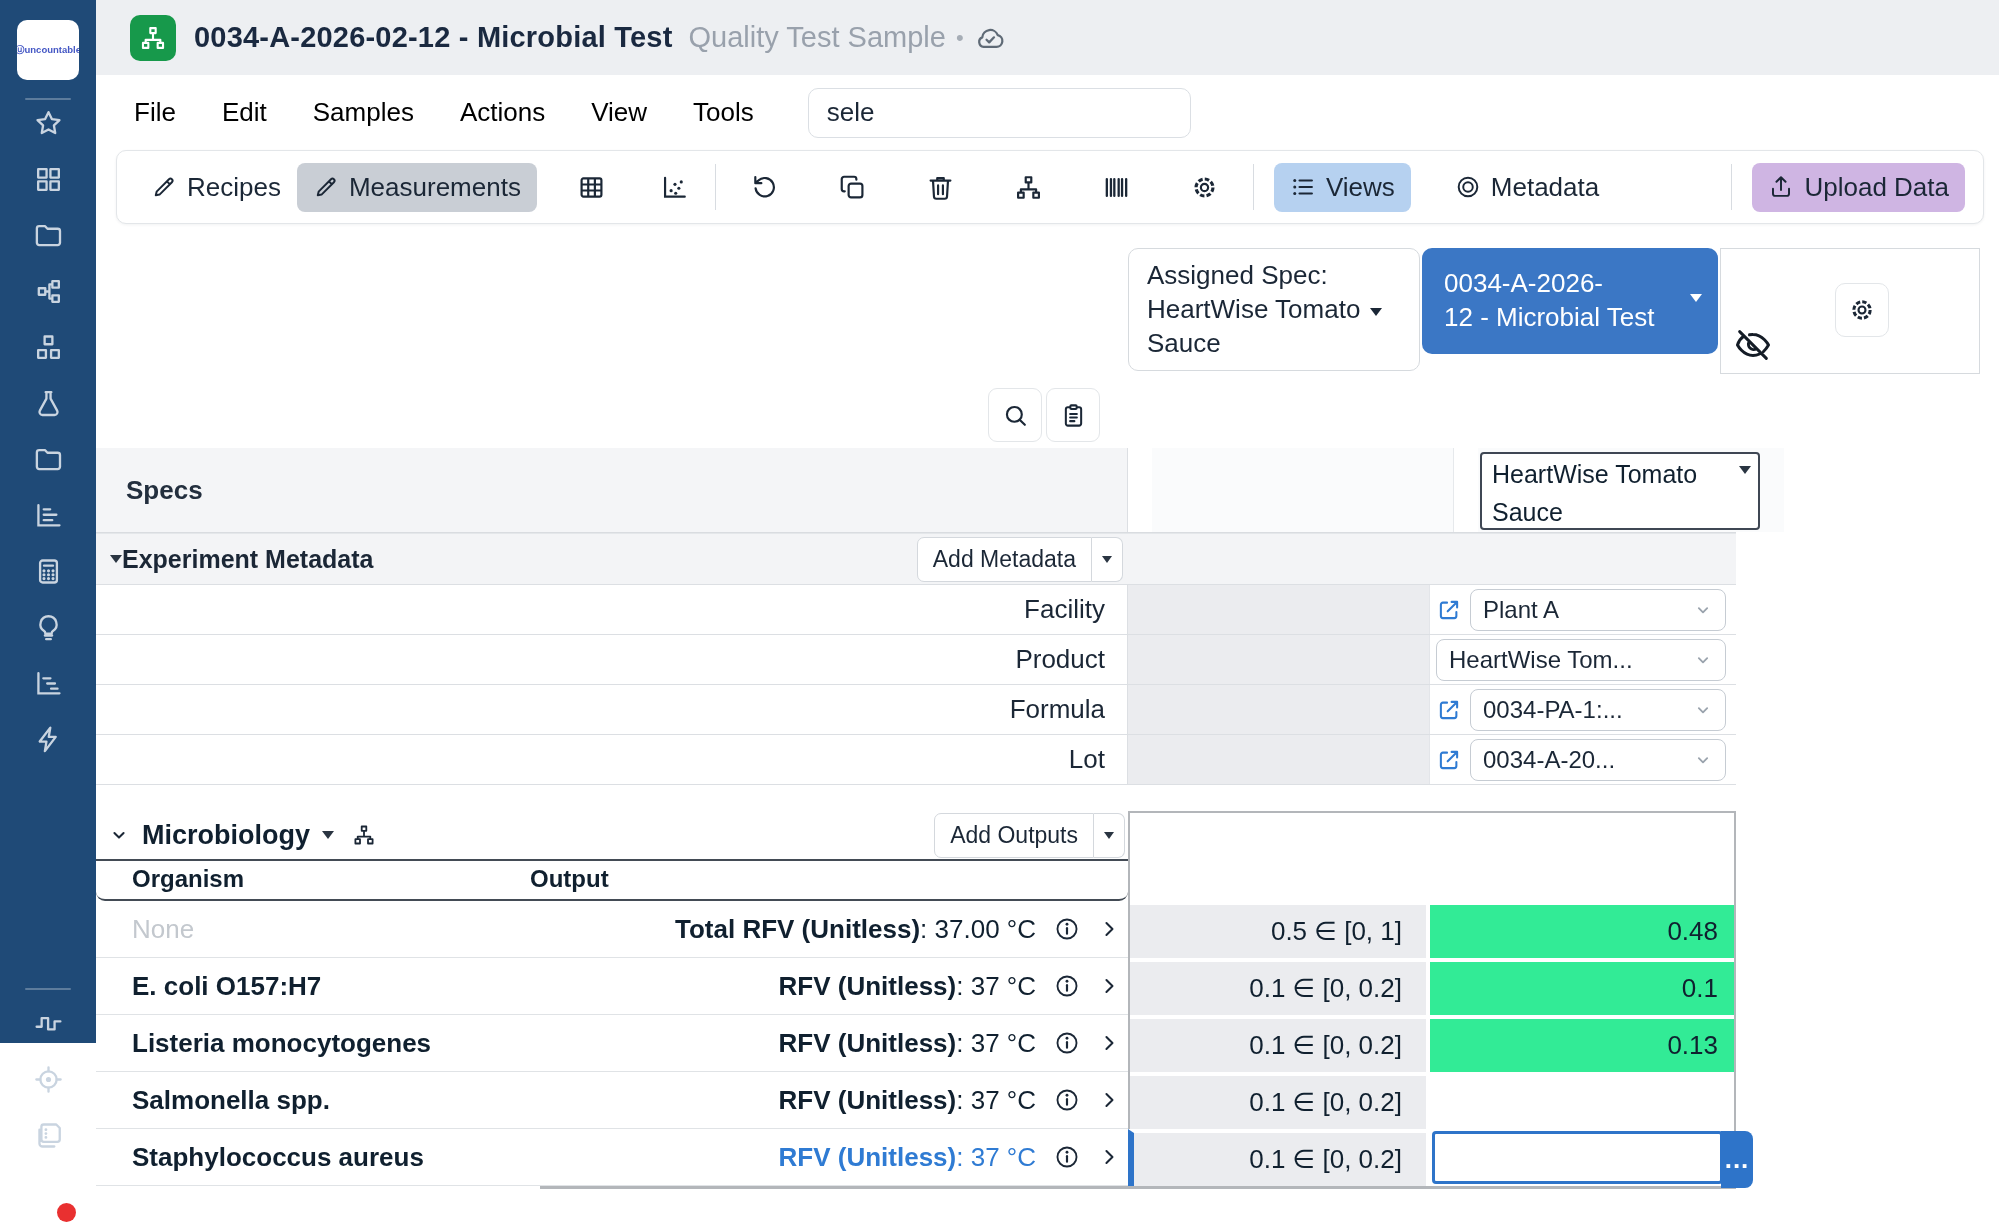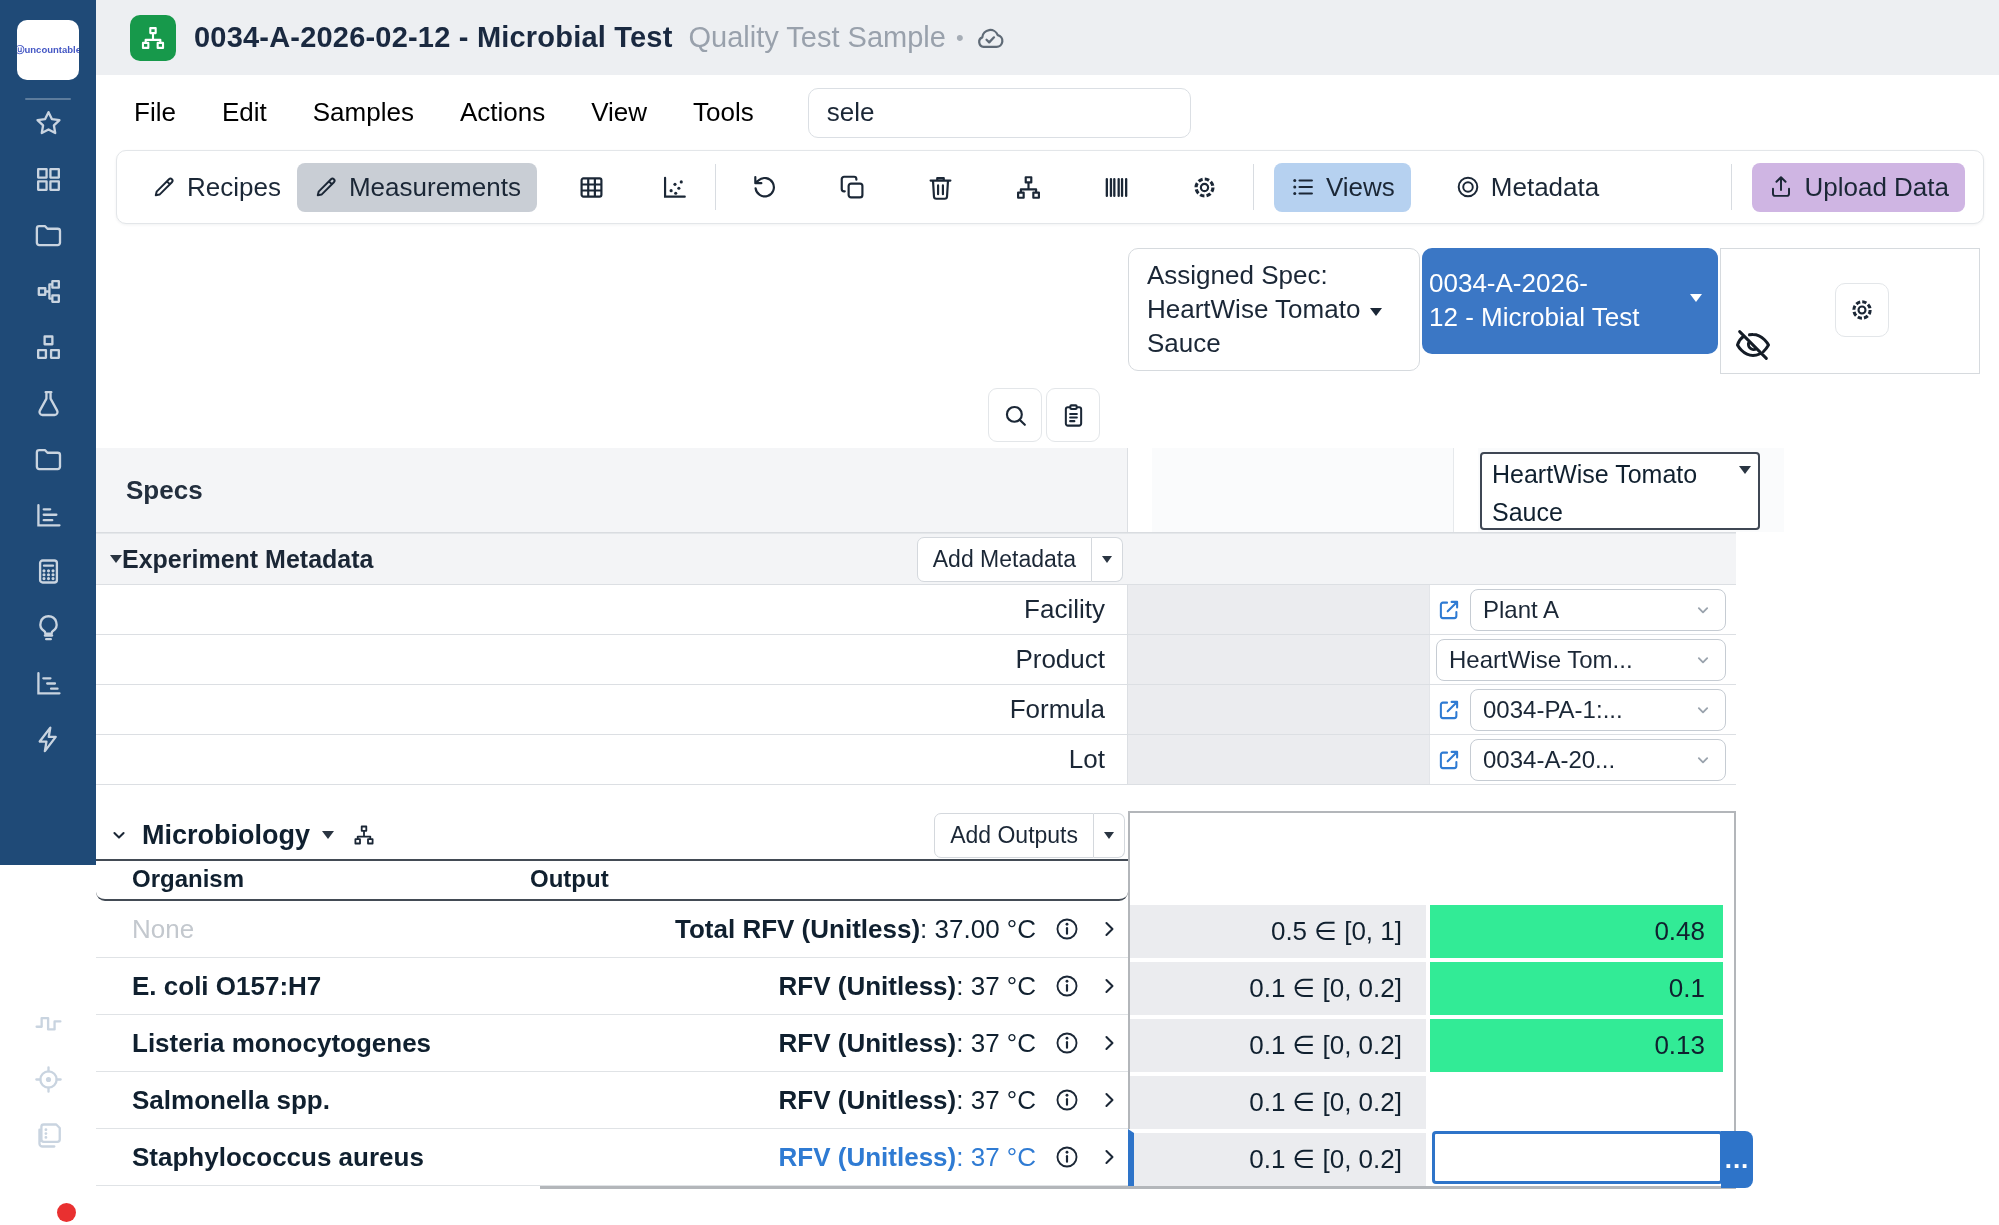--- a/index.html
+++ b/index.html
@@ -1,21 +1,21 @@
 <!DOCTYPE html>
 <html style="--sidebar-bg: #1f4a77; --app-green: #17994b; --accent-blue: #3b77c5; --sel-blue: #2e74c9; --pass-green: #32eb96; --fail-pink: #ffc6c1; --views-bg: #b6d1f0; --upload-bg: #cfb5e3; --link-blue: #2f7bd3; --spec-cell-bg: #ebecef; --measurements-bg: #c9ced5;"><head>
 <meta charset="utf-8">
 <style>
   html,body{margin:0;padding:0;}
   body{font-family:"Liberation Sans","DejaVu Sans",sans-serif;background:#fff;color:#1b2736;}
   .screen{position:relative;width:1999px;height:1225px;overflow:hidden;background:#fff;}
   svg{display:block;}
 
   
-  .sidebar{position:absolute;left:0;top:0;width:96px;height:865px;background:var(--sidebar-bg,#1f4a77);}
+  .sidebar{position:absolute;left:0;top:0;width:96px;height:1043px;background:var(--sidebar-bg,#1f4a77);}
   .logo{position:absolute;top:20px;left:17px;width:62px;height:60px;background:#fff;border-radius:10px;display:flex;align-items:center;justify-content:center;overflow:hidden;}
   .logo-text{font-size:9.5px;font-weight:bold;color:#4356c4;white-space:nowrap;}
   .side-div{position:absolute;left:25px;width:46px;height:2px;background:rgba(255,255,255,.28);border-radius:2px;}
   .side-icons{position:absolute;left:0;width:96px;display:flex;flex-direction:column;align-items:center;gap:25px;color:#c9d4e0;}
   .side-icons .sic{width:31px;height:31px;}
   .red-dot{position:absolute;left:57px;top:1203px;width:19px;height:19px;border-radius:50%;background:#e93030;}
 
   
   .main{position:absolute;left:96px;top:0;width:1903px;height:1225px;}
 
@@ -41,21 +41,21 @@
   .tb-group{display:flex;align-items:center;gap:47px;margin:0 8px;}
   .tb-pair{display:flex;align-items:center;gap:42px;margin-left:34px;}
   .views-btn{background:var(--views-bg,#b6d1f0);}
   .meta-btn{margin-left:28px;}
   .upload-btn{background:var(--upload-bg,#cfb5e3);}
   .tb-right{margin-left:auto;display:flex;align-items:center;}
 
   
   .specbar{height:152px;position:relative;}
   .assigned-box{position:absolute;left:1032px;top:20px;width:292px;min-height:102px;background:#fff;border:1px solid #d6dade;border-radius:10px;padding:10px 18px;font-size:26px;line-height:1.3;color:#1b2736;box-sizing:border-box;}
-  .exp-chip{position:absolute;left:1326px;top:20px;width:296px;height:106px;background:var(--accent-blue,#3b77c5);border-radius:10px;color:#fff;font-size:26px;line-height:1.3;display:flex;align-items:center;padding:0 36px 0 7px;box-sizing:border-box;}
+  .exp-chip{position:absolute;left:1326px;top:20px;width:296px;height:106px;background:var(--accent-blue,#3b77c5);border-radius:10px;color:#fff;font-size:26px;line-height:1.3;display:flex;align-items:center;padding:0 36px 0 22px;box-sizing:border-box;}
   .chip-caret{position:absolute;right:16px;top:46px;color:#fff;}
   .settings-box{position:absolute;left:1624px;top:20px;width:260px;height:126px;background:#fff;border:1px solid #d6dade;box-sizing:border-box;}
   .gear-btn{position:absolute;left:114px;top:34px;width:52px;height:52px;border:1px solid #e3e6e9;border-radius:10px;background:#fff;display:flex;align-items:center;justify-content:center;color:#1b2736;}
   .eyeoff-wrap{position:absolute;left:12px;top:76px;color:#141c26;}
 
   .searchrow{height:68px;position:relative;}
   .sq-btn{position:absolute;top:8px;width:52px;height:52px;border:1px solid #e3e6e9;border-radius:9px;background:#fff;display:flex;align-items:center;justify-content:center;color:#1b2736;}
 
   
   .spec-table{position:relative;width:1640px;}
@@ -101,21 +101,21 @@
   .d-row{display:grid;grid-template-columns:1032px 302px 306px;height:57px;}
   .d-left{position:relative;border-bottom:1px solid #e0e3e6;}
   .org{position:absolute;left:36px;top:50%;transform:translateY(-50%);font-size:26px;font-weight:bold;color:#10202f;white-space:nowrap;}
   .org.muted{color:#c3c8ce;font-weight:normal;}
   .out-cluster{position:absolute;right:8px;top:0;height:100%;display:flex;align-items:center;gap:18px;}
   .out-text{font-size:26px;color:#10202f;white-space:nowrap;}
   .out-text .oname{font-weight:bold;}
   .out-text.link,.out-text.link .oname{color:var(--link-blue,#2f7bd3);}
   .mini-ic{color:#1b2736;display:flex;}
   .d-mid{background:var(--spec-cell-bg,#ebecef);background-clip:padding-box;border-top:4px solid #fff;border-right:4px solid #fff;display:flex;align-items:center;justify-content:flex-end;padding-right:24px;font-size:26px;color:#10202f;box-sizing:border-box;position:relative;z-index:2;}
-  .d-val{position:relative;border-top:4px solid #fff;margin-right:13px;display:flex;align-items:center;justify-content:flex-end;padding-right:18px;font-size:26px;color:#10202f;box-sizing:border-box;}
+  .d-val{position:relative;border-top:4px solid #fff;display:flex;align-items:center;justify-content:flex-end;padding-right:18px;font-size:26px;color:#10202f;box-sizing:border-box;}
   .d-val.pass{background:var(--pass-green,#32eb96);}
   .d-val.fail{background:var(--fail-pink,#ffc6c1);}
   .d-row.selected .d-mid{border-left:6px solid var(--sel-blue,#2e74c9);z-index:4;}
   .d-val.selcell{background:#fff;border:3px solid var(--sel-blue,#2e74c9);border-radius:4px;margin:2px 13px 2px 2px;z-index:4;}
   .more-tab{position:absolute;right:-33px;top:-3px;width:32px;height:57px;background:var(--sel-blue,#2e74c9);border-radius:0 8px 8px 0;display:flex;align-items:center;justify-content:center;color:#fff;font-size:26px;font-weight:bold;letter-spacing:1px;z-index:5;}
   .t-bottom{margin-left:444px;width:1196px;height:3px;background:#b3b6ba;}
 
   
   .caret{width:0;height:0;border-left:7px solid transparent;border-right:7px solid transparent;border-top:9px solid currentColor;display:inline-block;}
   .caret.small{border-left-width:6px;border-right-width:6px;border-top-width:8px;}

